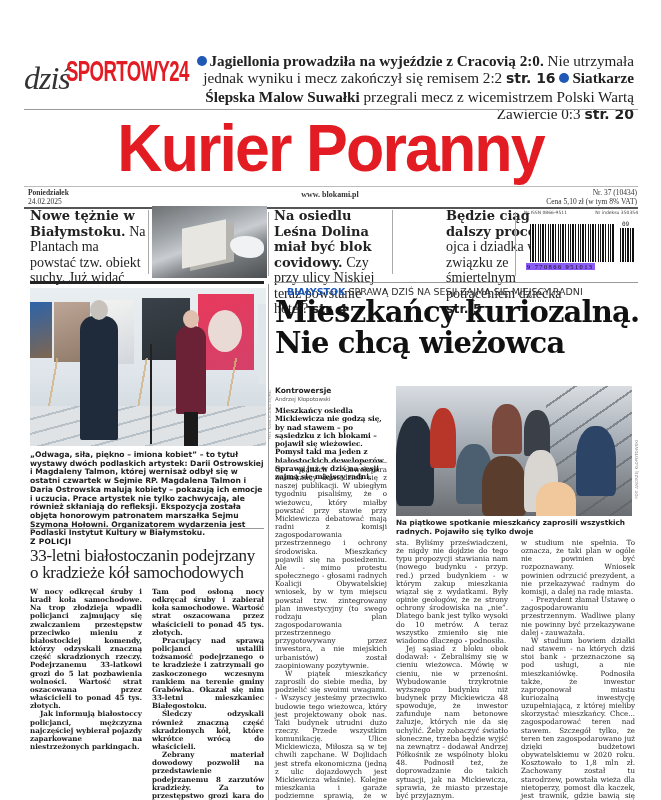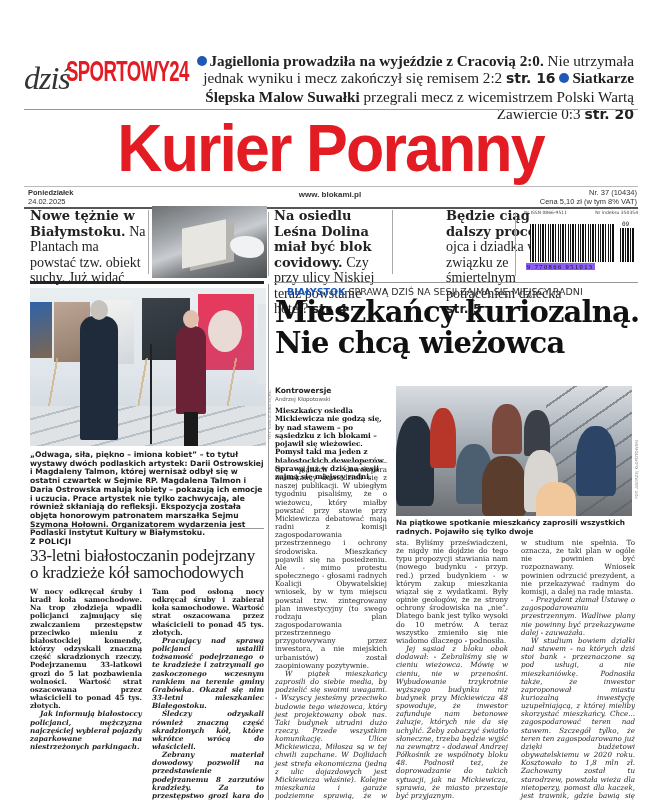--- a/index.html
+++ b/index.html
@@ -15,21 +15,21 @@
   #sport-teaser b { font-weight: bold; }
   .sport-dot { display: inline-block; width: 10px; height: 10px; border-radius: 50%; background: #1f58b5; margin-right: 3px; vertical-align: 0px; }
   .str { font-family: "DejaVu Sans", sans-serif; font-weight: bold; font-size: 14px; }
 
   #rule-top { left: 24px; top: 109px; width: 614px; height: 1px; background: #999; }
 
   
   #masthead { left: 0; top: 108px; width: 661px; text-align: center; font-family: "Liberation Sans", sans-serif; font-weight: bold; font-size: 66px; color: #e31b23; letter-spacing: -2px; line-height: 80px; transform: scaleX(0.95); }
 
   #meta-rule { left: 24px; top: 186px; width: 614px; height: 1px; background: #bbb; }
-  .meta { font-family: Liberation Sans, sans-serif; font-size: 7.5px; line-height: 9px; color: #333; }
+  .meta { font-family: Liberation Serif, serif; font-size: 7.5px; line-height: 9px; color: #333; }
   #meta-left { left: 28px; top: 188px; }
   #meta-left .day { font-weight: bold; }
   #meta-center { left: 280px; top: 190px; width: 100px; text-align: center; font-weight: bold; font-size: 8px; }
   #meta-right { right: 24px; top: 188px; text-align: right; }
   #meta-rule2 { left: 24px; top: 207px; width: 614px; height: 2px; background: #555; }
 
   
   .teaser { font-family: "Liberation Serif", serif; font-size: 14px; line-height: 15.5px; color: #222; }
   .teaser b { font-family: "DejaVu Serif", serif; font-weight: bold; font-size: 13px; }
   .teaser .str { font-size: 12.5px; }
@@ -79,21 +79,21 @@
 
   #left-caption { left: 30px; top: 451px; width: 236px; font-family: "DejaVu Sans", sans-serif; font-weight: bold; font-size: 7.6px; line-height: 8.7px; color: #222; }
   #left-caption-rule { left: 30px; top: 528px; width: 234px; height: 1px; background: #999; }
 
   
   #police-kicker { left: 30px; top: 537px; font-family: "DejaVu Sans", sans-serif; font-weight: bold; font-size: 7.5px; color: #111; letter-spacing: 0.3px; }
   #police-title { left: 30px; top: 548px; width: 236px; font-family: "Liberation Serif", serif; font-size: 17px; line-height: 16.5px; color: #222; font-weight: normal; letter-spacing: -0.3px; }
   .col-body { font-family: "DejaVu Serif", serif; font-size: 7.1px; line-height: 8.15px; color: #1c1c1c; text-align: justify; hyphens: manual; }
   .col-body.bold { font-weight: bold; }
   .col-body p { text-indent: 0; }
-  .col-body p.ind { text-indent: 10px; font-style: italic; }
+  .col-body p.ind { text-indent: 10px; }
   #police-col1 { left: 30px; top: 588px; width: 112px; }
   #police-col2 { left: 152px; top: 588px; width: 112px; }
   #vrule-main { left: 268px; top: 284px; width: 1px; height: 516px; background: #999; }
 
   
   #main-kicker { left: 275px; top: 286px; font-family: "DejaVu Sans", sans-serif; font-size: 9.5px; color: #333; white-space: nowrap; margin-left: 12px; }
   #main-kicker b { color: #1f58b5; font-weight: bold; }
   #main-headline { left: 275px; top: 297px; width: 380px; font-family: "DejaVu Serif", serif; font-weight: bold; font-size: 29px; line-height: 31px; color: #111; letter-spacing: -0.8px; }
   #main-section { left: 275px; top: 386px; font-family: "DejaVu Sans", sans-serif; font-weight: bold; font-size: 7.5px; color: #222; }
   #main-author { left: 275px; top: 396px; font-family: "DejaVu Sans", sans-serif; font-size: 5.5px; color: #555; }

